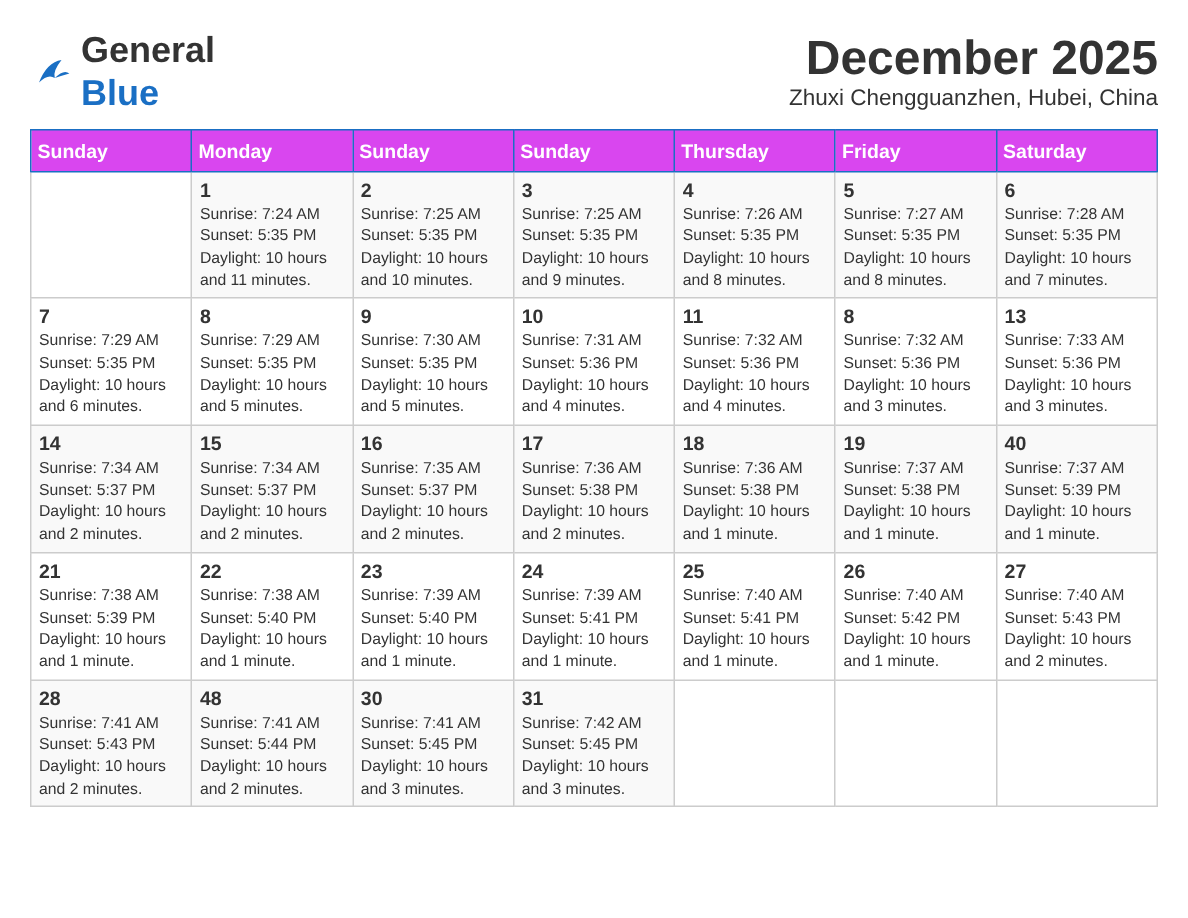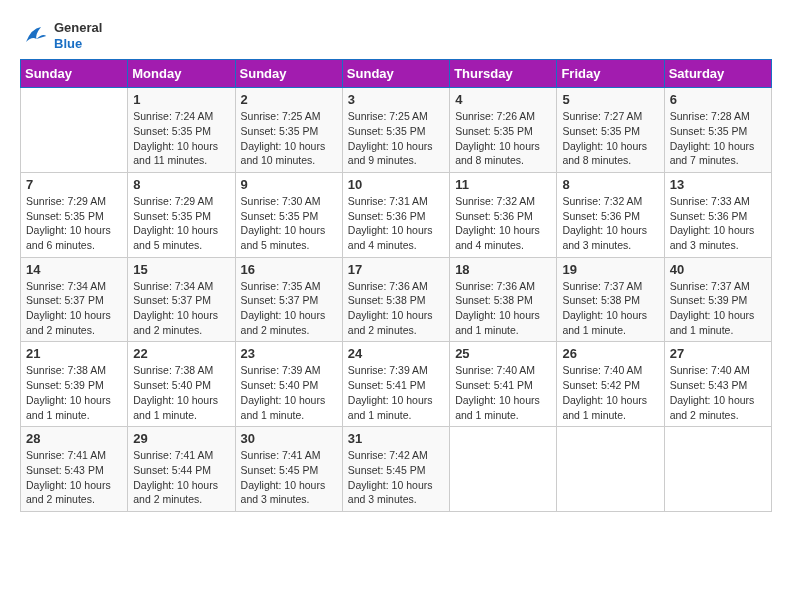--- a/index.html
+++ b/index.html
@@ -15,21 +15,21 @@
       justify-content: space-between;
       align-items: flex-start;
       margin-bottom: 4px;
     }
     .logo {
       display: flex;
       align-items: center;
       gap: 4px;
     }
     .logo-text {
-      font-size: 13px;
+      font-size: 24px;
       font-weight: bold;
       line-height: 1.2;
     }
     .logo-general { color: #333; }
     .logo-blue { color: #1a6fc4; margin-top: 12px; }
     .logo-bird {
       width: 30px;
       height: 30px;
     }
     .title-section {
@@ -43,21 +43,21 @@
     .location {
       font-size: 15px;
       color: #333;
     }
     table {
       width: 100%;
       border-collapse: collapse;
       margin-top: 8px;
     }
     thead tr th {
-      background-color: #a21caf;
+      background-color: #d946ef;
       color: #fff;
       padding: 6px 4px;
       font-size: 13px;
       font-weight: bold;
       text-align: left;
       border: 1px solid #1a6fc4;
     }
     tbody tr td {
       vertical-align: top;
       padding: 4px 5px;
@@ -93,20 +93,24 @@
   <div class="logo">
     <svg class="logo-bird" viewBox="0 0 40 40" xmlns="http://www.w3.org/2000/svg">
       <path d="M8 28 Q15 10 28 8 Q20 18 22 24 Q16 20 8 28Z" fill="#1a6fc4"></path>
       <path d="M22 24 Q30 16 35 20 Q28 22 22 24Z" fill="#1a6fc4"></path>
     </svg>
     <div class="logo-text">
       <span class="logo-general">General</span><br>
       <span class="logo-blue">Blue</span>
     </div>
   </div>
+  <div class="title-section">
+    <div class="month-title">December 2025</div>
+    <div class="location">Zhuxi Chengguanzhen, Hubei, China</div>
+  </div>
 </div>
 
 <table>
   <thead>
     <tr id="header-row">
         <th>Sunday</th>
         <th>Monday</th>
         <th>Sunday</th>
         <th>Sunday</th>
         <th>Thursday</th>
@@ -231,21 +235,21 @@
           <span class="day-number">27</span>
           <div class="day-info">Sunrise: 7:40 AM<br>Sunset: 5:43 PM<br>Daylight: 10 hours<br>and 2 minutes.</div>
         </td>
       </tr>
       <tr>
         <td>
           <span class="day-number">28</span>
           <div class="day-info">Sunrise: 7:41 AM<br>Sunset: 5:43 PM<br>Daylight: 10 hours<br>and 2 minutes.</div>
         </td>
         <td>
-          <span class="day-number">29</span>
+          <span class="day-number">48</span>
           <div class="day-info">Sunrise: 7:41 AM<br>Sunset: 5:44 PM<br>Daylight: 10 hours<br>and 2 minutes.</div>
         </td>
         <td>
           <span class="day-number">30</span>
           <div class="day-info">Sunrise: 7:41 AM<br>Sunset: 5:45 PM<br>Daylight: 10 hours<br>and 3 minutes.</div>
         </td>
         <td>
           <span class="day-number">31</span>
           <div class="day-info">Sunrise: 7:42 AM<br>Sunset: 5:45 PM<br>Daylight: 10 hours<br>and 3 minutes.</div>
         </td>

